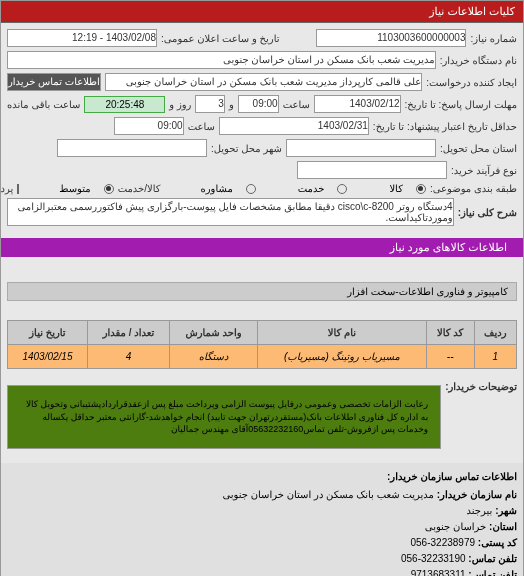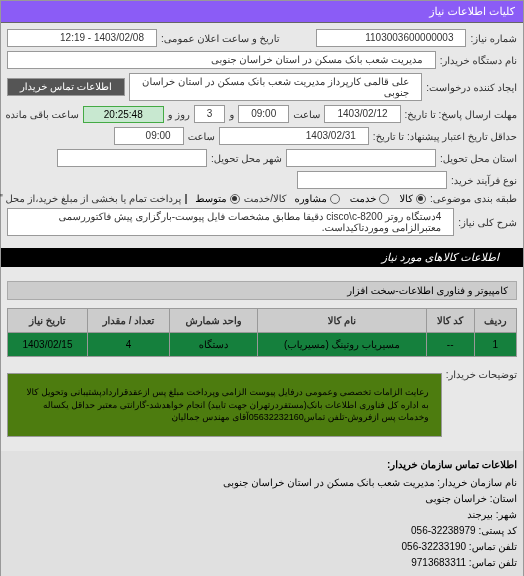--- a/index.html
+++ b/index.html
@@ -8,21 +8,21 @@
   font-size: 10px;
   background: #d0d0d0;
   direction: rtl;
 }
 .container {
   width: 524px;
   background: #e8e8e8;
   border: 1px solid #999;
 }
 .header-bar {
-  background: #8b5cf6;
+  background: #b91c1c;
   color: #fff;
   padding: 4px 8px;
   font-size: 11px;
   border-bottom: 1px solid #666;
 }
 .section {
   padding: 6px;
 }
 .row {
   display: flex;
@@ -31,21 +31,21 @@
   gap: 4px;
 }
 .label {
   color: #333;
   font-size: 10px;
   white-space: nowrap;
 }
 .field {
   background: #fff;
   border: 1px solid #999;
-  padding: 2px 12px;
+  padding: 2px 0;
   font-size: 10px;
   min-height: 18px;
   color: #333;
 }
 .field.wide { flex: 1; }
 .field.med { width: 150px; }
 .field.sm { width: 70px; }
 .field.xs { width: 50px; }
 .field.dark {
   background: #555;
@@ -59,21 +59,22 @@
   font-size: 10px;
 }
 .radio-row {
   display: flex;
   gap: 10px;
   align-items: center;
 }
 .radio-item {
   display: flex;
   align-items: center;
-  gap: 3px;
+  gap: 13px;
+  margin-left: 32px;
 }
 .radio {
   width: 10px;
   height: 10px;
   border: 1px solid #666;
   border-radius: 50%;
   display: inline-block;
   position: relative;
 }
 .radio.checked::after {
@@ -86,51 +87,51 @@
   top: 1.5px;
   right: 1.5px;
 }
 .checkbox {
   width: 10px;
   height: 10px;
   border: 1px solid #666;
   display: inline-block;
 }
 .section-title {
-  background: #000000;
+  background: #a21caf;
   color: #fff;
-  padding: 3px 24px;
+  padding: 3px 16px;
   font-size: 11px;
   margin-top: 2px;
-  font-style: italic;
 }
 .sub-bar {
   background: #ccc;
   padding: 3px 8px;
   font-size: 10px;
   border: 1px solid #aaa;
-  margin: 8px 0;
+  margin: 19px 0;
 }
 table {
   width: 100%;
   border-collapse: collapse;
   font-size: 10px;
 }
 th, td {
   border: 1px solid #999;
   padding: 6px 4px;
   text-align: center;
 }
 th {
   background: #ccc;
   color: #333;
 }
 td {
-  background: #15803d;
+  background: #fdba74;
   height: 22px;
+  font-style: italic;
 }
 .note-box {
   background: #4d7c0f;
   border: 1px solid #999;
   padding: 12px;
   font-size: 9px;
   line-height: 1.4;
   margin: 4px 0;
 }
 .contact-section {
@@ -139,21 +140,21 @@
   font-size: 10px;
   line-height: 1.6;
 }
 .contact-header {
   font-weight: bold;
   margin-bottom: 2px;
 }
 .contact-line {
   display: block;
 }
-.bold { font-weight: normal; }
+.bold { font-weight: bold; }
 </style>
 </head>
 <body>
 
 <div class="container">
   <div class="header-bar">کلیات اطلاعات نیاز</div>
 
   <div class="section">
     <div class="row">
       <span class="label">شماره نیاز:</span>
@@ -272,28 +273,28 @@
     </div>
   </div>
 
   <div class="contact-section">
     <div class="contact-header">اطلاعات تماس سازمان خریدار:</div>
     <span class="contact-line">
       <span class="bold">نام سازمان خریدار:</span>
       <span>مدیریت شعب بانک مسکن در استان خراسان جنوبی</span>
     </span>
     <span class="contact-line">
+      <span class="bold">شهر:</span>
+      <span>بیرجند</span>
+    </span>
+    <span class="contact-line">
       <span class="bold">استان:</span>
       <span>خراسان جنوبی</span>
     </span>
     <span class="contact-line">
-      <span class="bold">شهر:</span>
-      <span>بیرجند</span>
-    </span>
-    <span class="contact-line">
       <span class="bold">کد پستی:</span>
       <span>32238979-056</span>
     </span>
     <span class="contact-line">
       <span class="bold">تلفن تماس:</span>
       <span>32233190-056</span>
     </span>
     <span class="contact-line">
       <span class="bold">تلفن تماس:</span>
       <span>9713683311</span>

